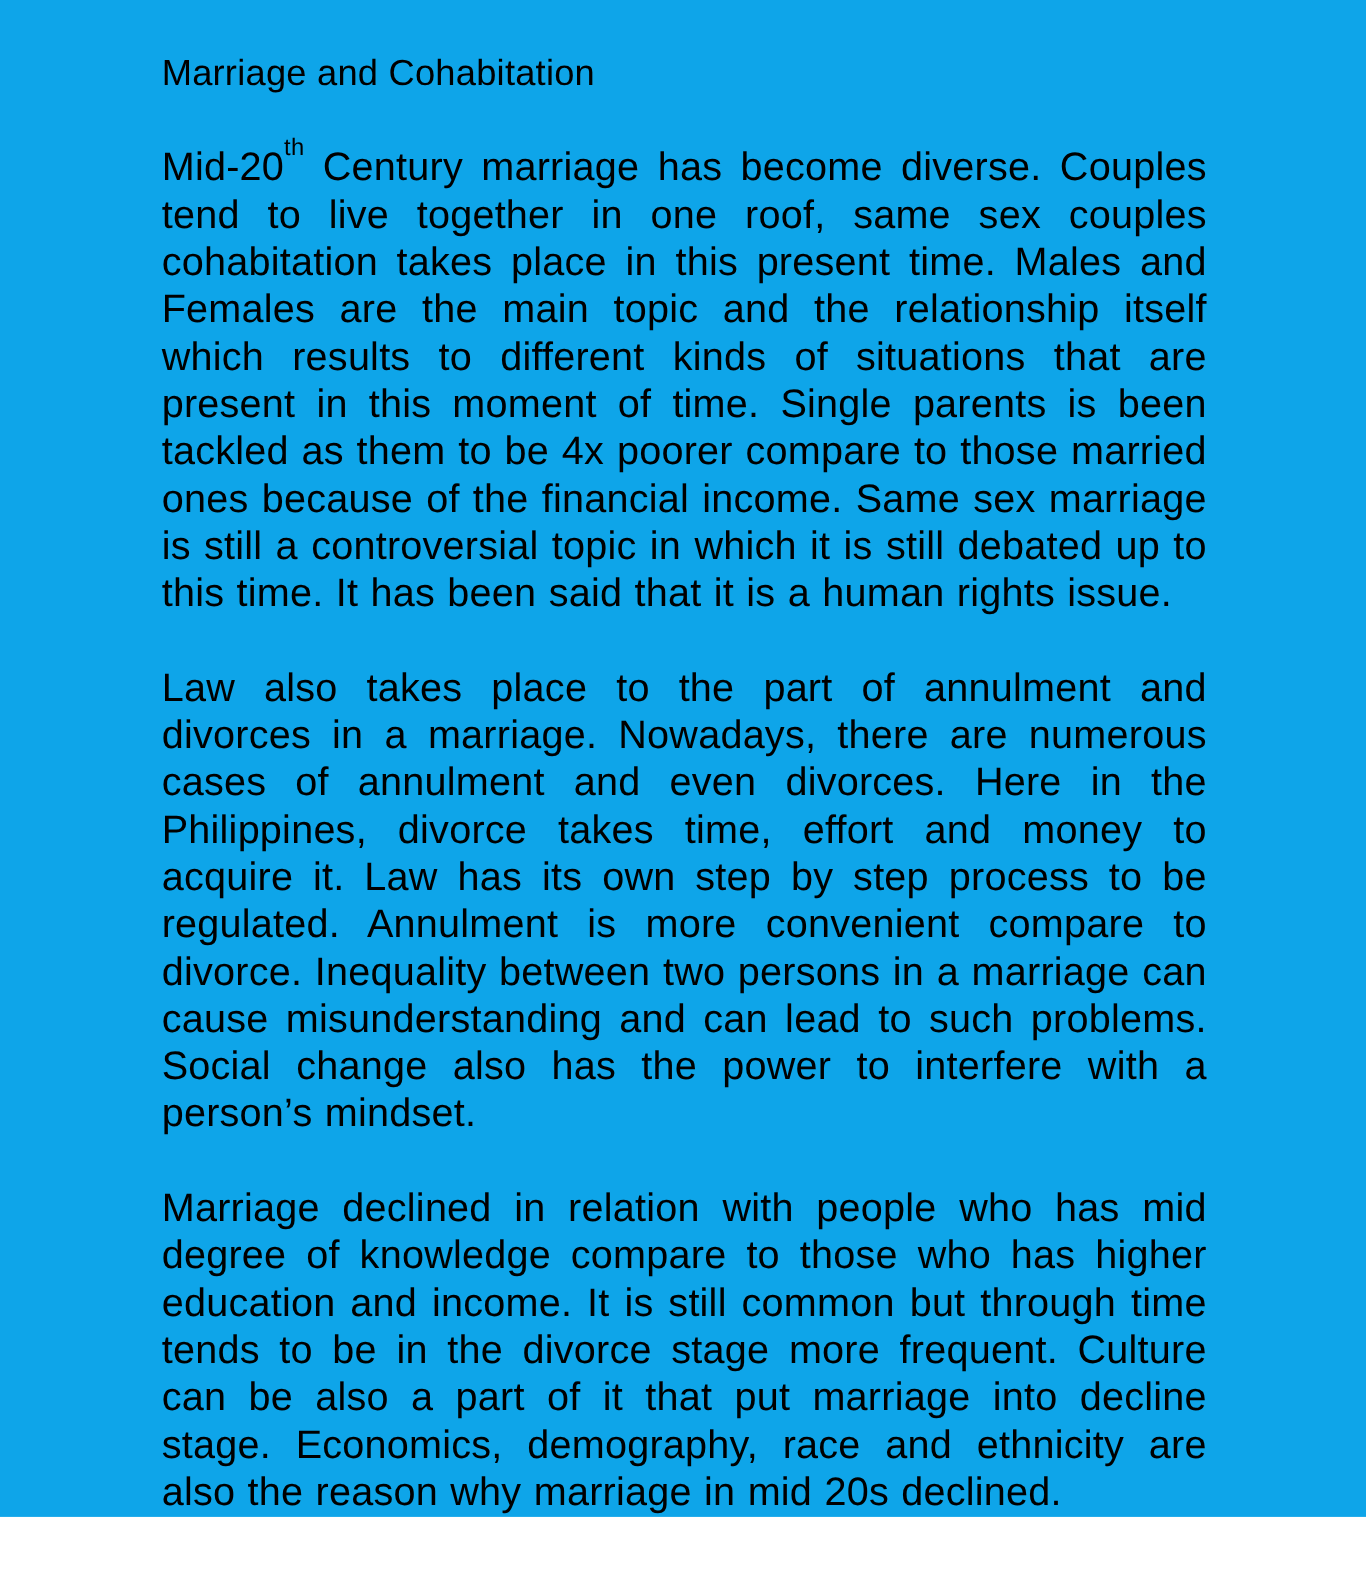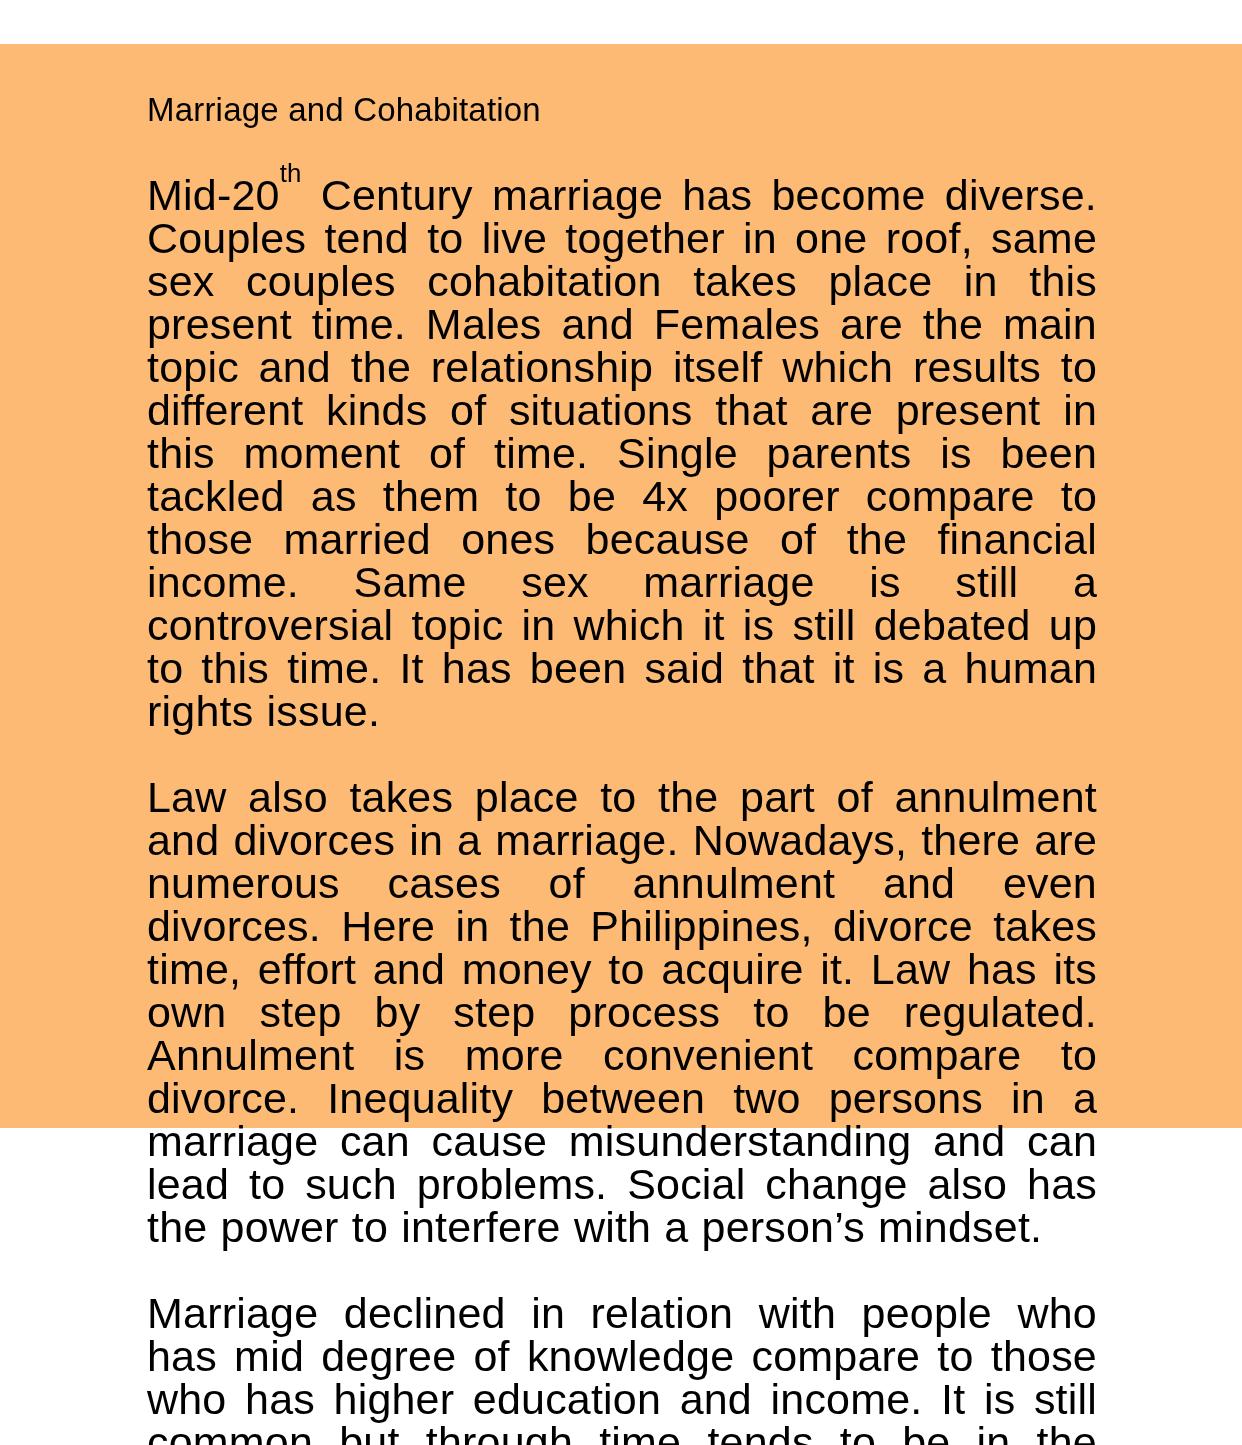--- a/index.html
+++ b/index.html
@@ -10,35 +10,34 @@
     width: 1242px;
     height: 1445px;
     background: #ffffff;
     color: #000000;
     font-family: "Liberation Sans", "DejaVu Sans", sans-serif;
     overflow: hidden;
   }
   .page {
     box-sizing: border-box;
     width: 1242px;
-    height: 1084px;
+    height: 1379px;
     padding: 44px 145px 0 147px;
-    background: #fdba74;
-    margin-top: 44px;
+    background: #0ea5e9;
   }
   .doc-title {
     font-size: 33px;
     font-weight: 400;
     line-height: 43px;
     margin: 0 0 43px 0;
     text-align: left;
     letter-spacing: 0.2px;
   }
   .doc-para {
-    font-size: 43px;
+    font-size: 36px;
     font-weight: 400;
     line-height: 43px;
     margin: 0 0 43px 0;
     text-align: justify;
     letter-spacing: 0.2px;
     word-spacing: 1px;
   }
   .sup {
     font-size: 60%;
     line-height: 0;

